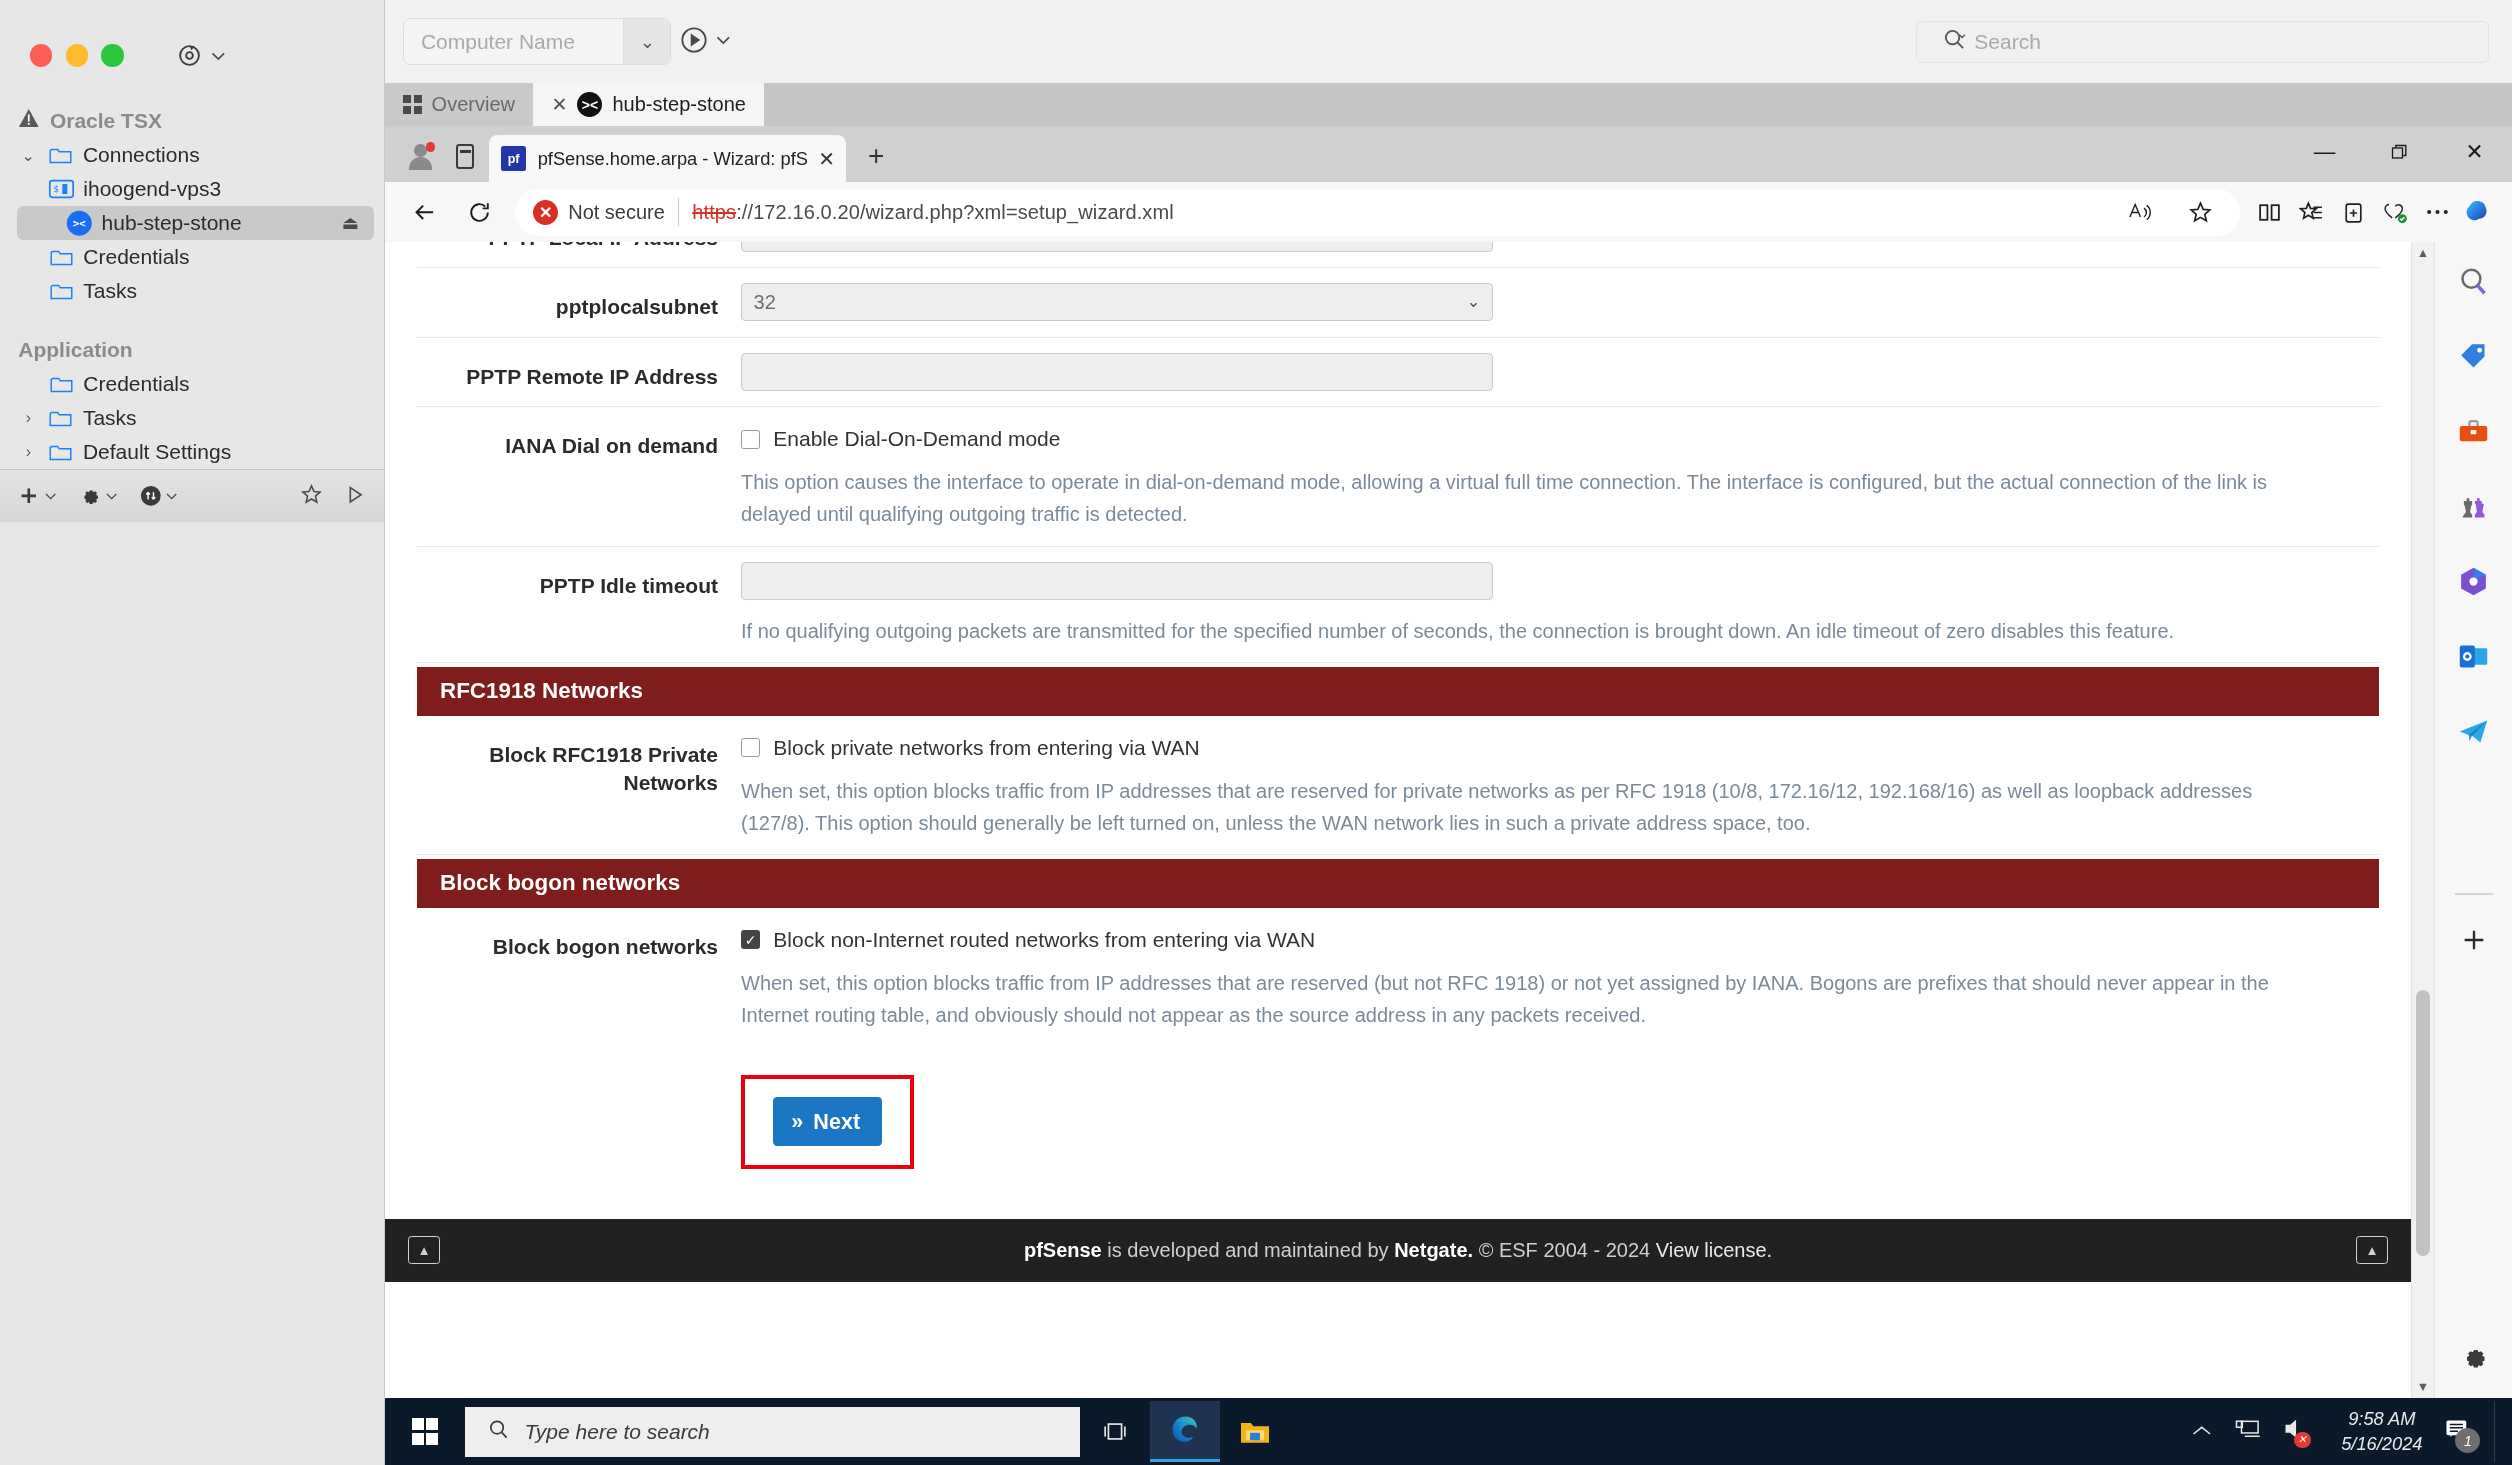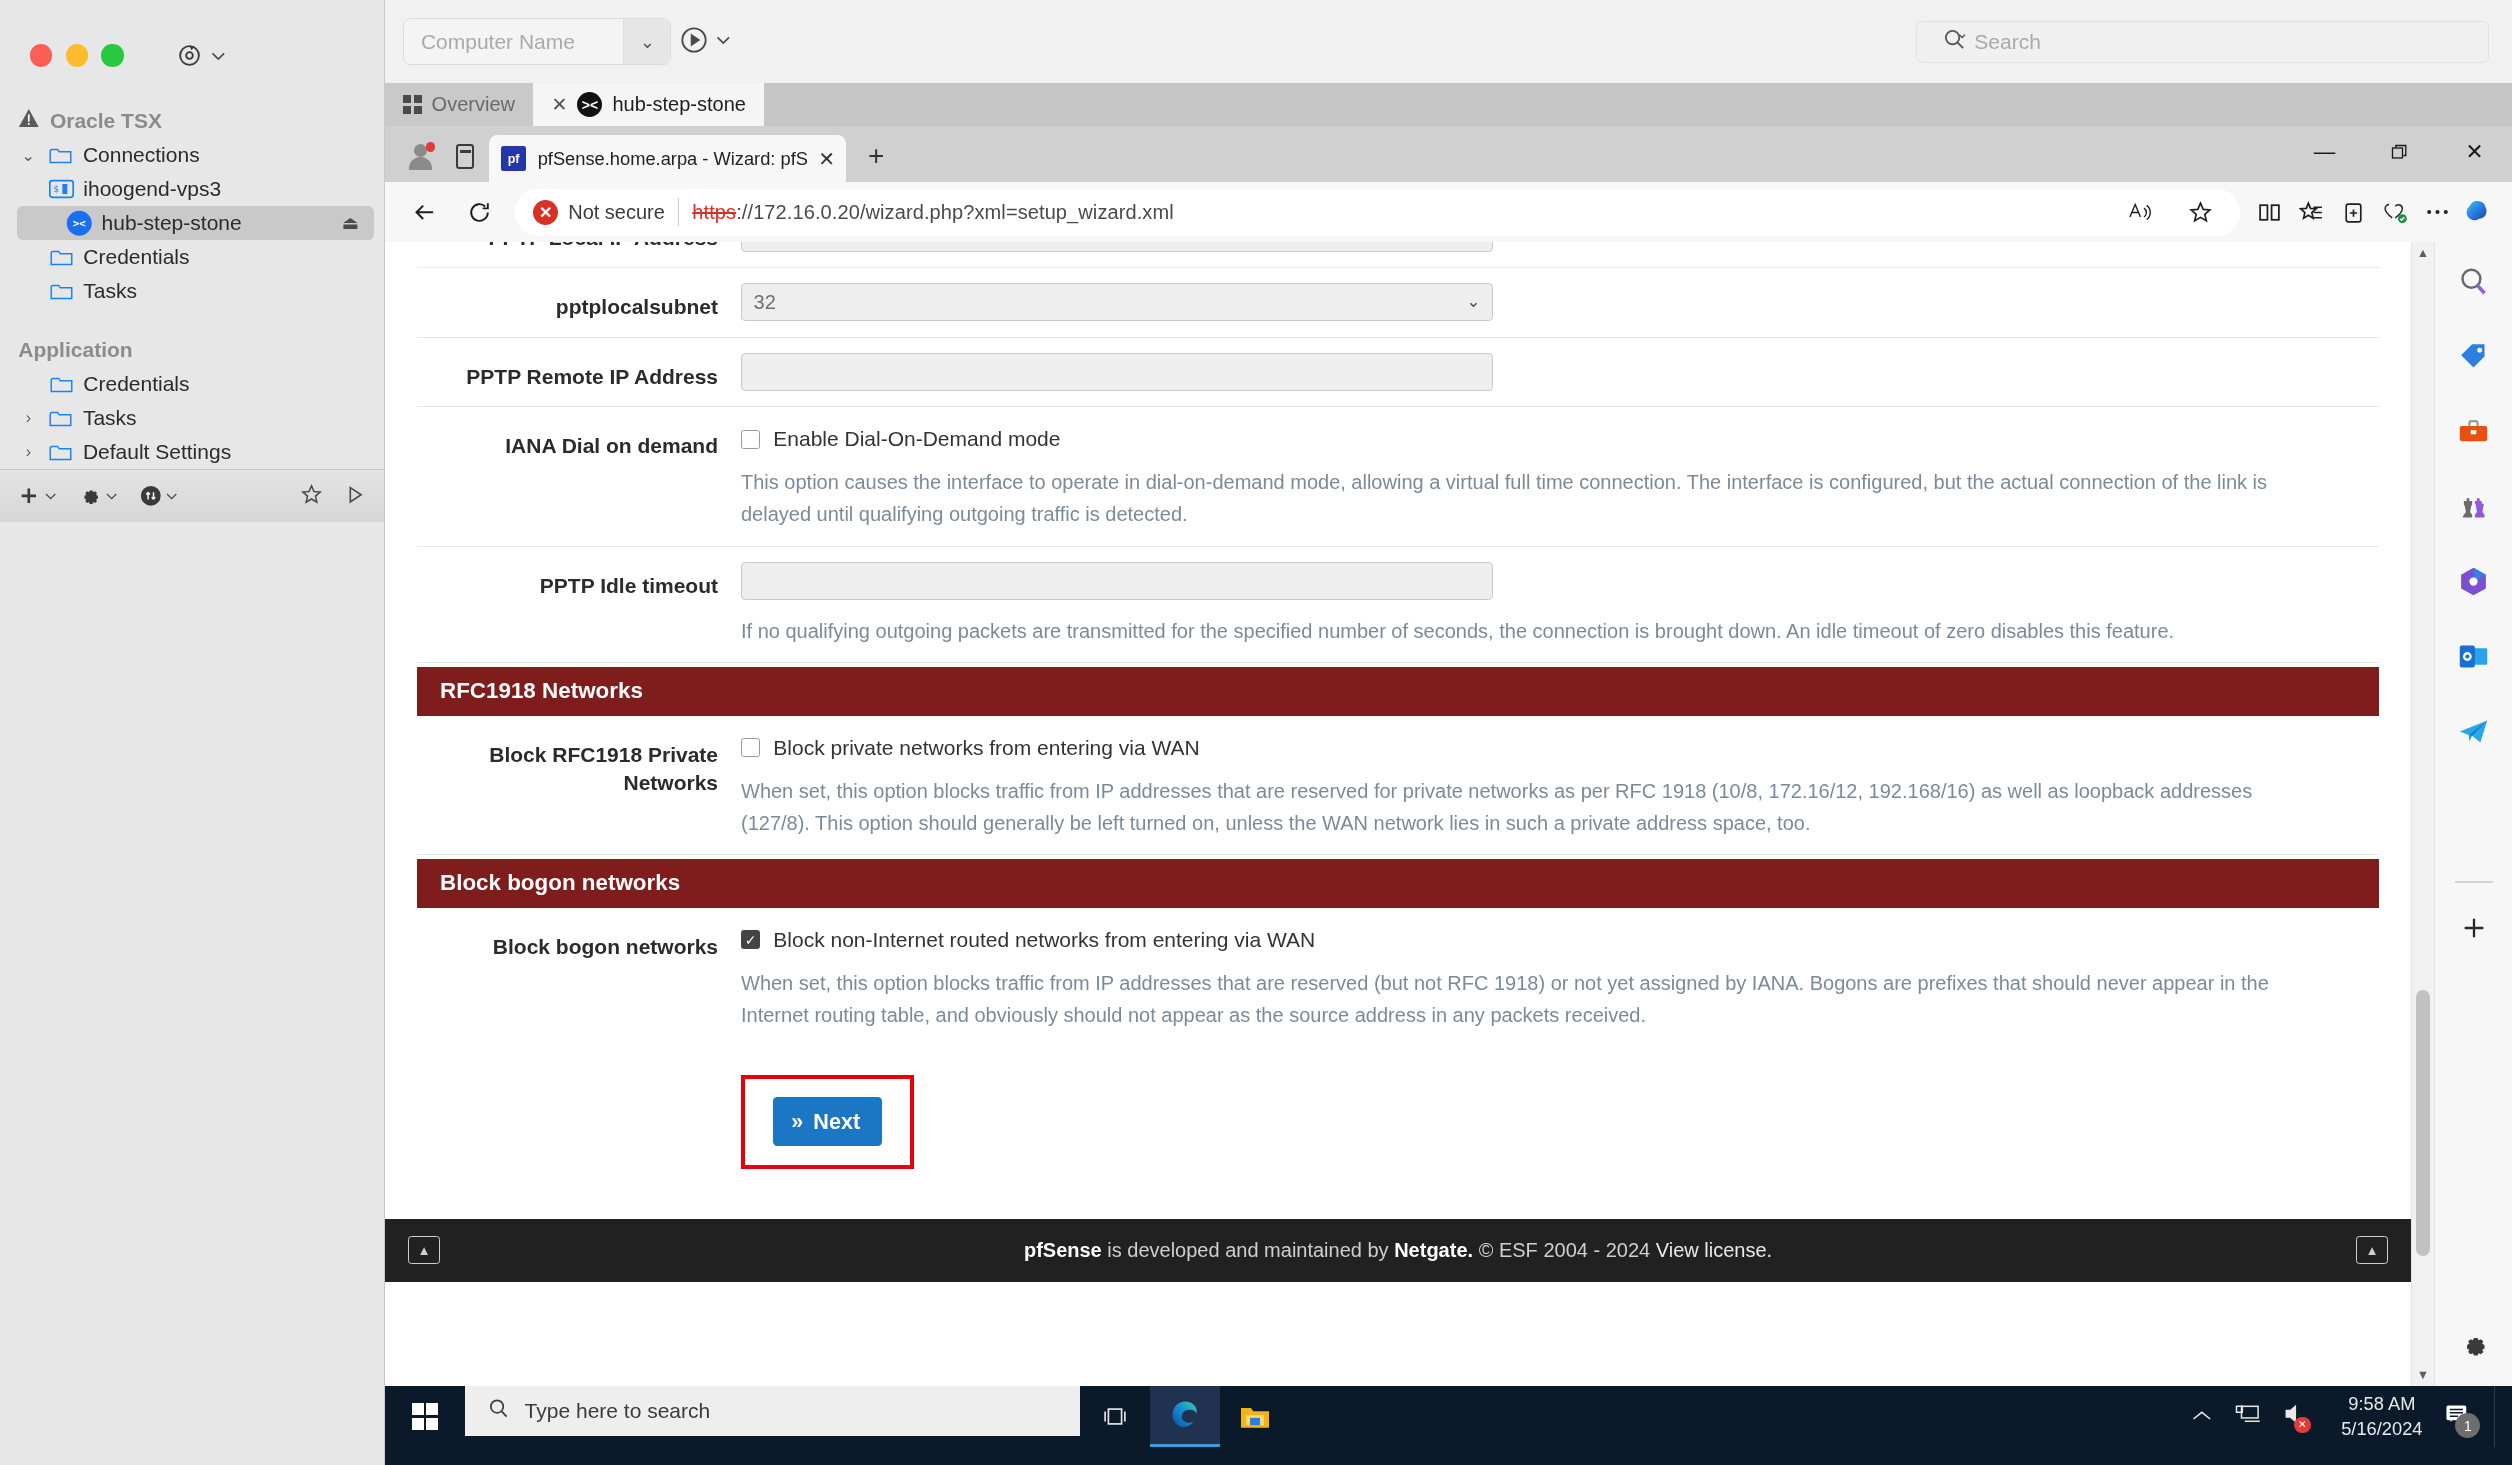--- a/index.html
+++ b/index.html
@@ -235,21 +235,21 @@
     font-size: 12.5px; color: #5e5e5e;
   }
   #page-scrollbar .arrow-up { top: 0; }
   #page-scrollbar .arrow-dn { bottom: 0; }
   #page-scrollbar .thumb {
     position: absolute; left: 4.2px; right: 4.2px; top: 748px; height: 266px; background: #c1c1c1; border-radius: 7.5px;
   }
 
   
   #taskbar {
-    height: 79px; background: #0b1a2b; display: flex; align-items: flex-start; color: #e9e9e9;
+    height: 67px; background: #0b1a2b; display: flex; align-items: center; color: #e9e9e9; font-style: italic;
   }
   #start-btn { width: 80px; height: 61px; display: flex; align-items: center; justify-content: center; }
   .winlogo { width: 26.6px; height: 26.6px; display: grid; grid-template-columns: 1fr 1fr; grid-gap: 2.5px; }
   .winlogo i { background: #fff; display: block; }
   #tb-search {
     width: 615px; height: 50px; background: #eeeeee; color: #3b3b3b; display: flex; align-items: center;
     gap: 15px; padding-left: 21.6px; font-size: 21px;
   }
   .tb-ico { width: 70px; height: 61px; display: flex; align-items: center; justify-content: center; }
   .tb-ico.active { background: #1f3350; border-bottom: 3.3px solid #3aa0dd; }

